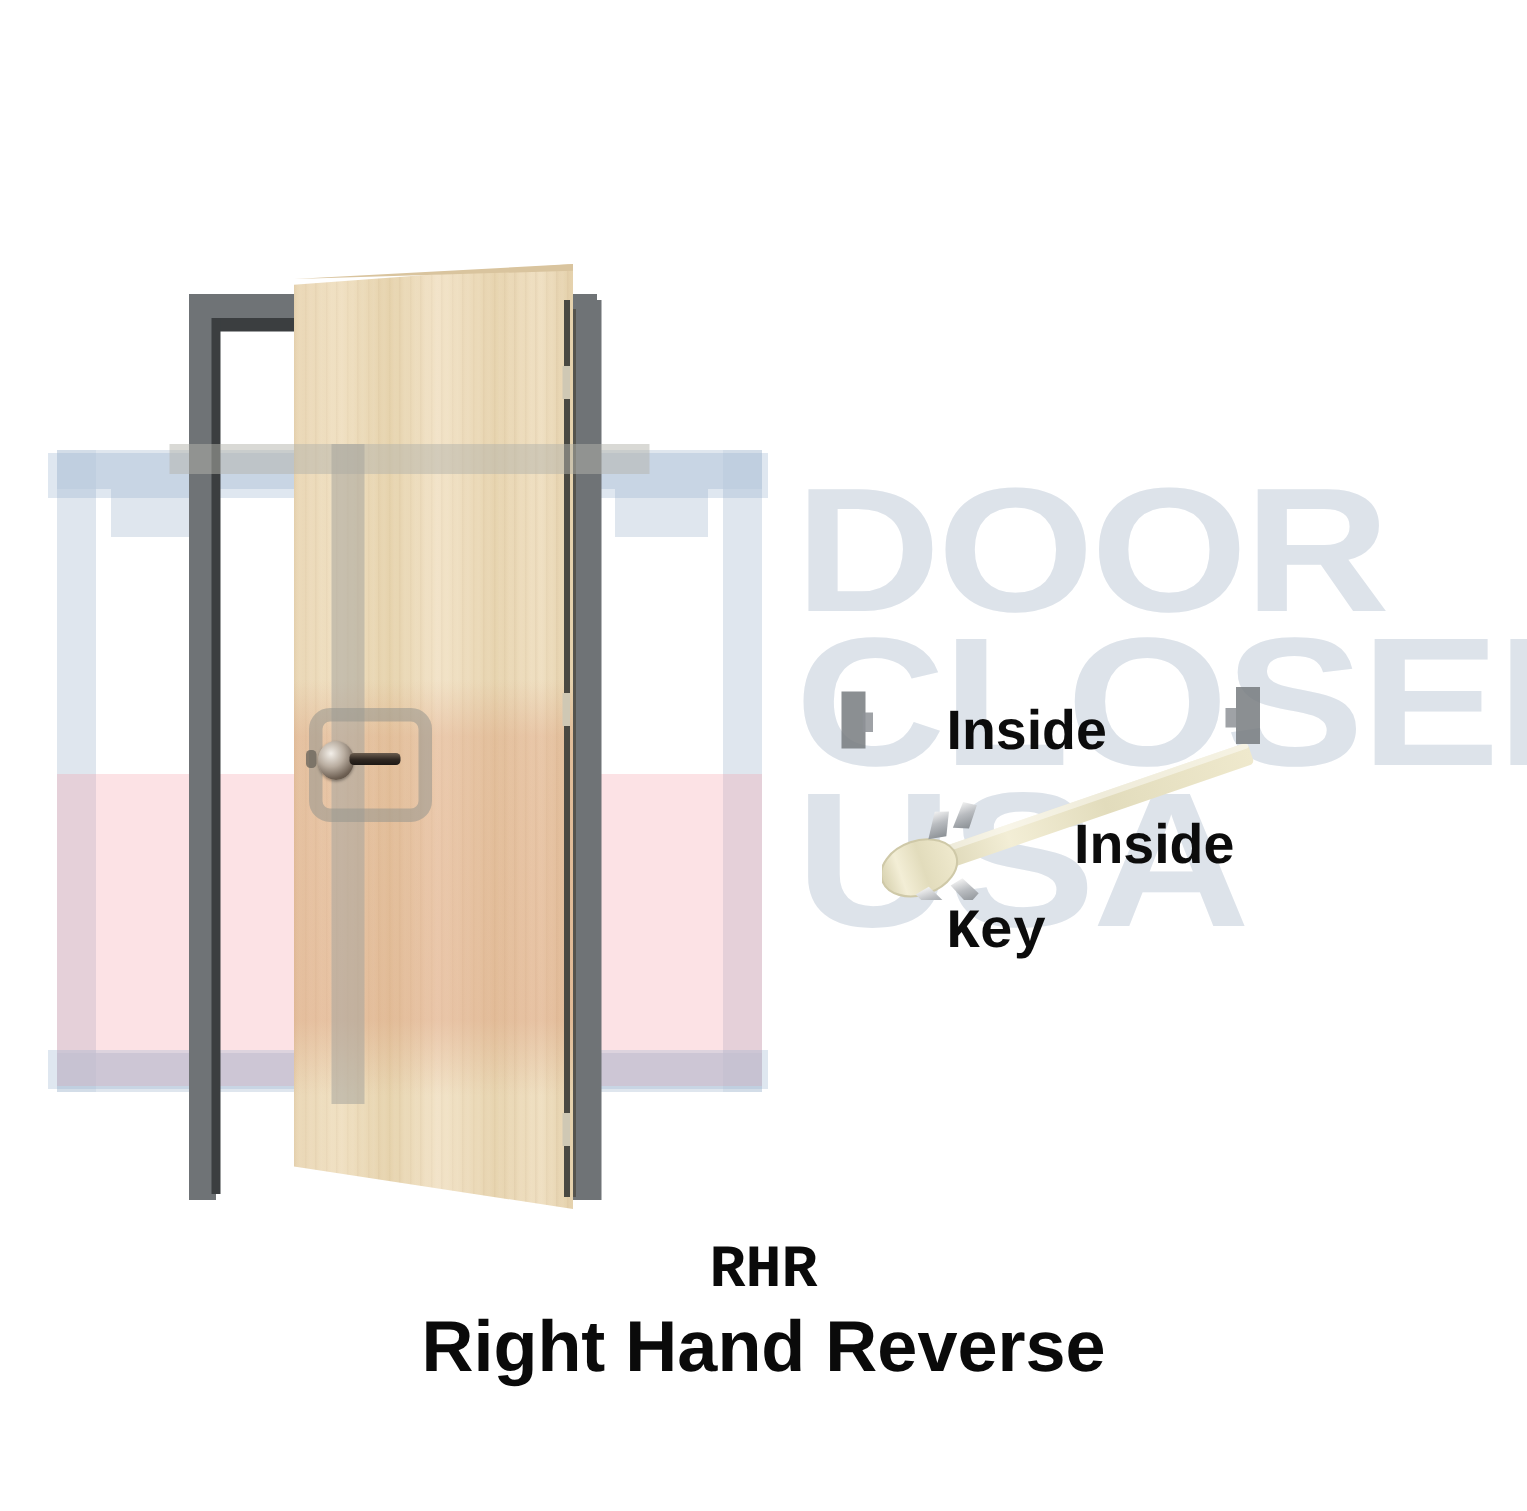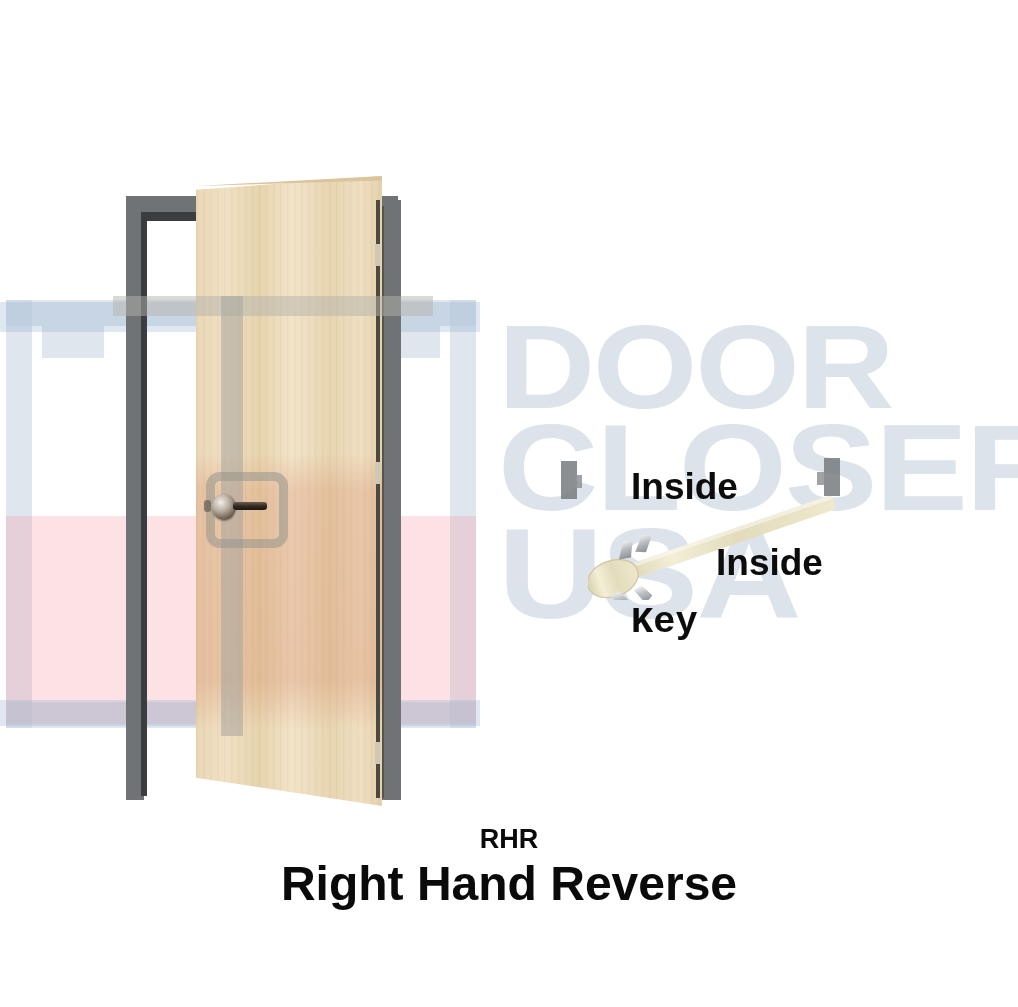--- a/index.html
+++ b/index.html
@@ -17,20 +17,21 @@
     height: 1007px;
     background: #ffffff;
     overflow: hidden;
   }
 
   
   .wm-layer {
     position: absolute;
     inset: 0;
     pointer-events: none;
+    margin-left: 32px;
   }
   
   .wm-logo {
     position: absolute;
     left: 6px;
     top: 300px;
     width: 470px;
     height: 428px;
   }
   .wm-logo .bar {
@@ -265,21 +266,21 @@
     position: absolute;
     left: 0;
     top: 824px;
     width: 1018px;
     text-align: center;
     color: #0a0a0a;
     font-family: "Liberation Sans", sans-serif;
     font-weight: bold;
     line-height: 1.18;
   }
-  .caption .c1 { font-size: 27px; display: block; }
+  .caption .c1 { font-size: 40px; display: block; font-family: Liberation Mono, monospace; }
   .caption .c2 { font-size: 48px; display: block; }
 </style>
 </head>
 <body>
 
 <div id="stage">
 
   <div class="wm-layer">
 
     <div class="wm-logo">

